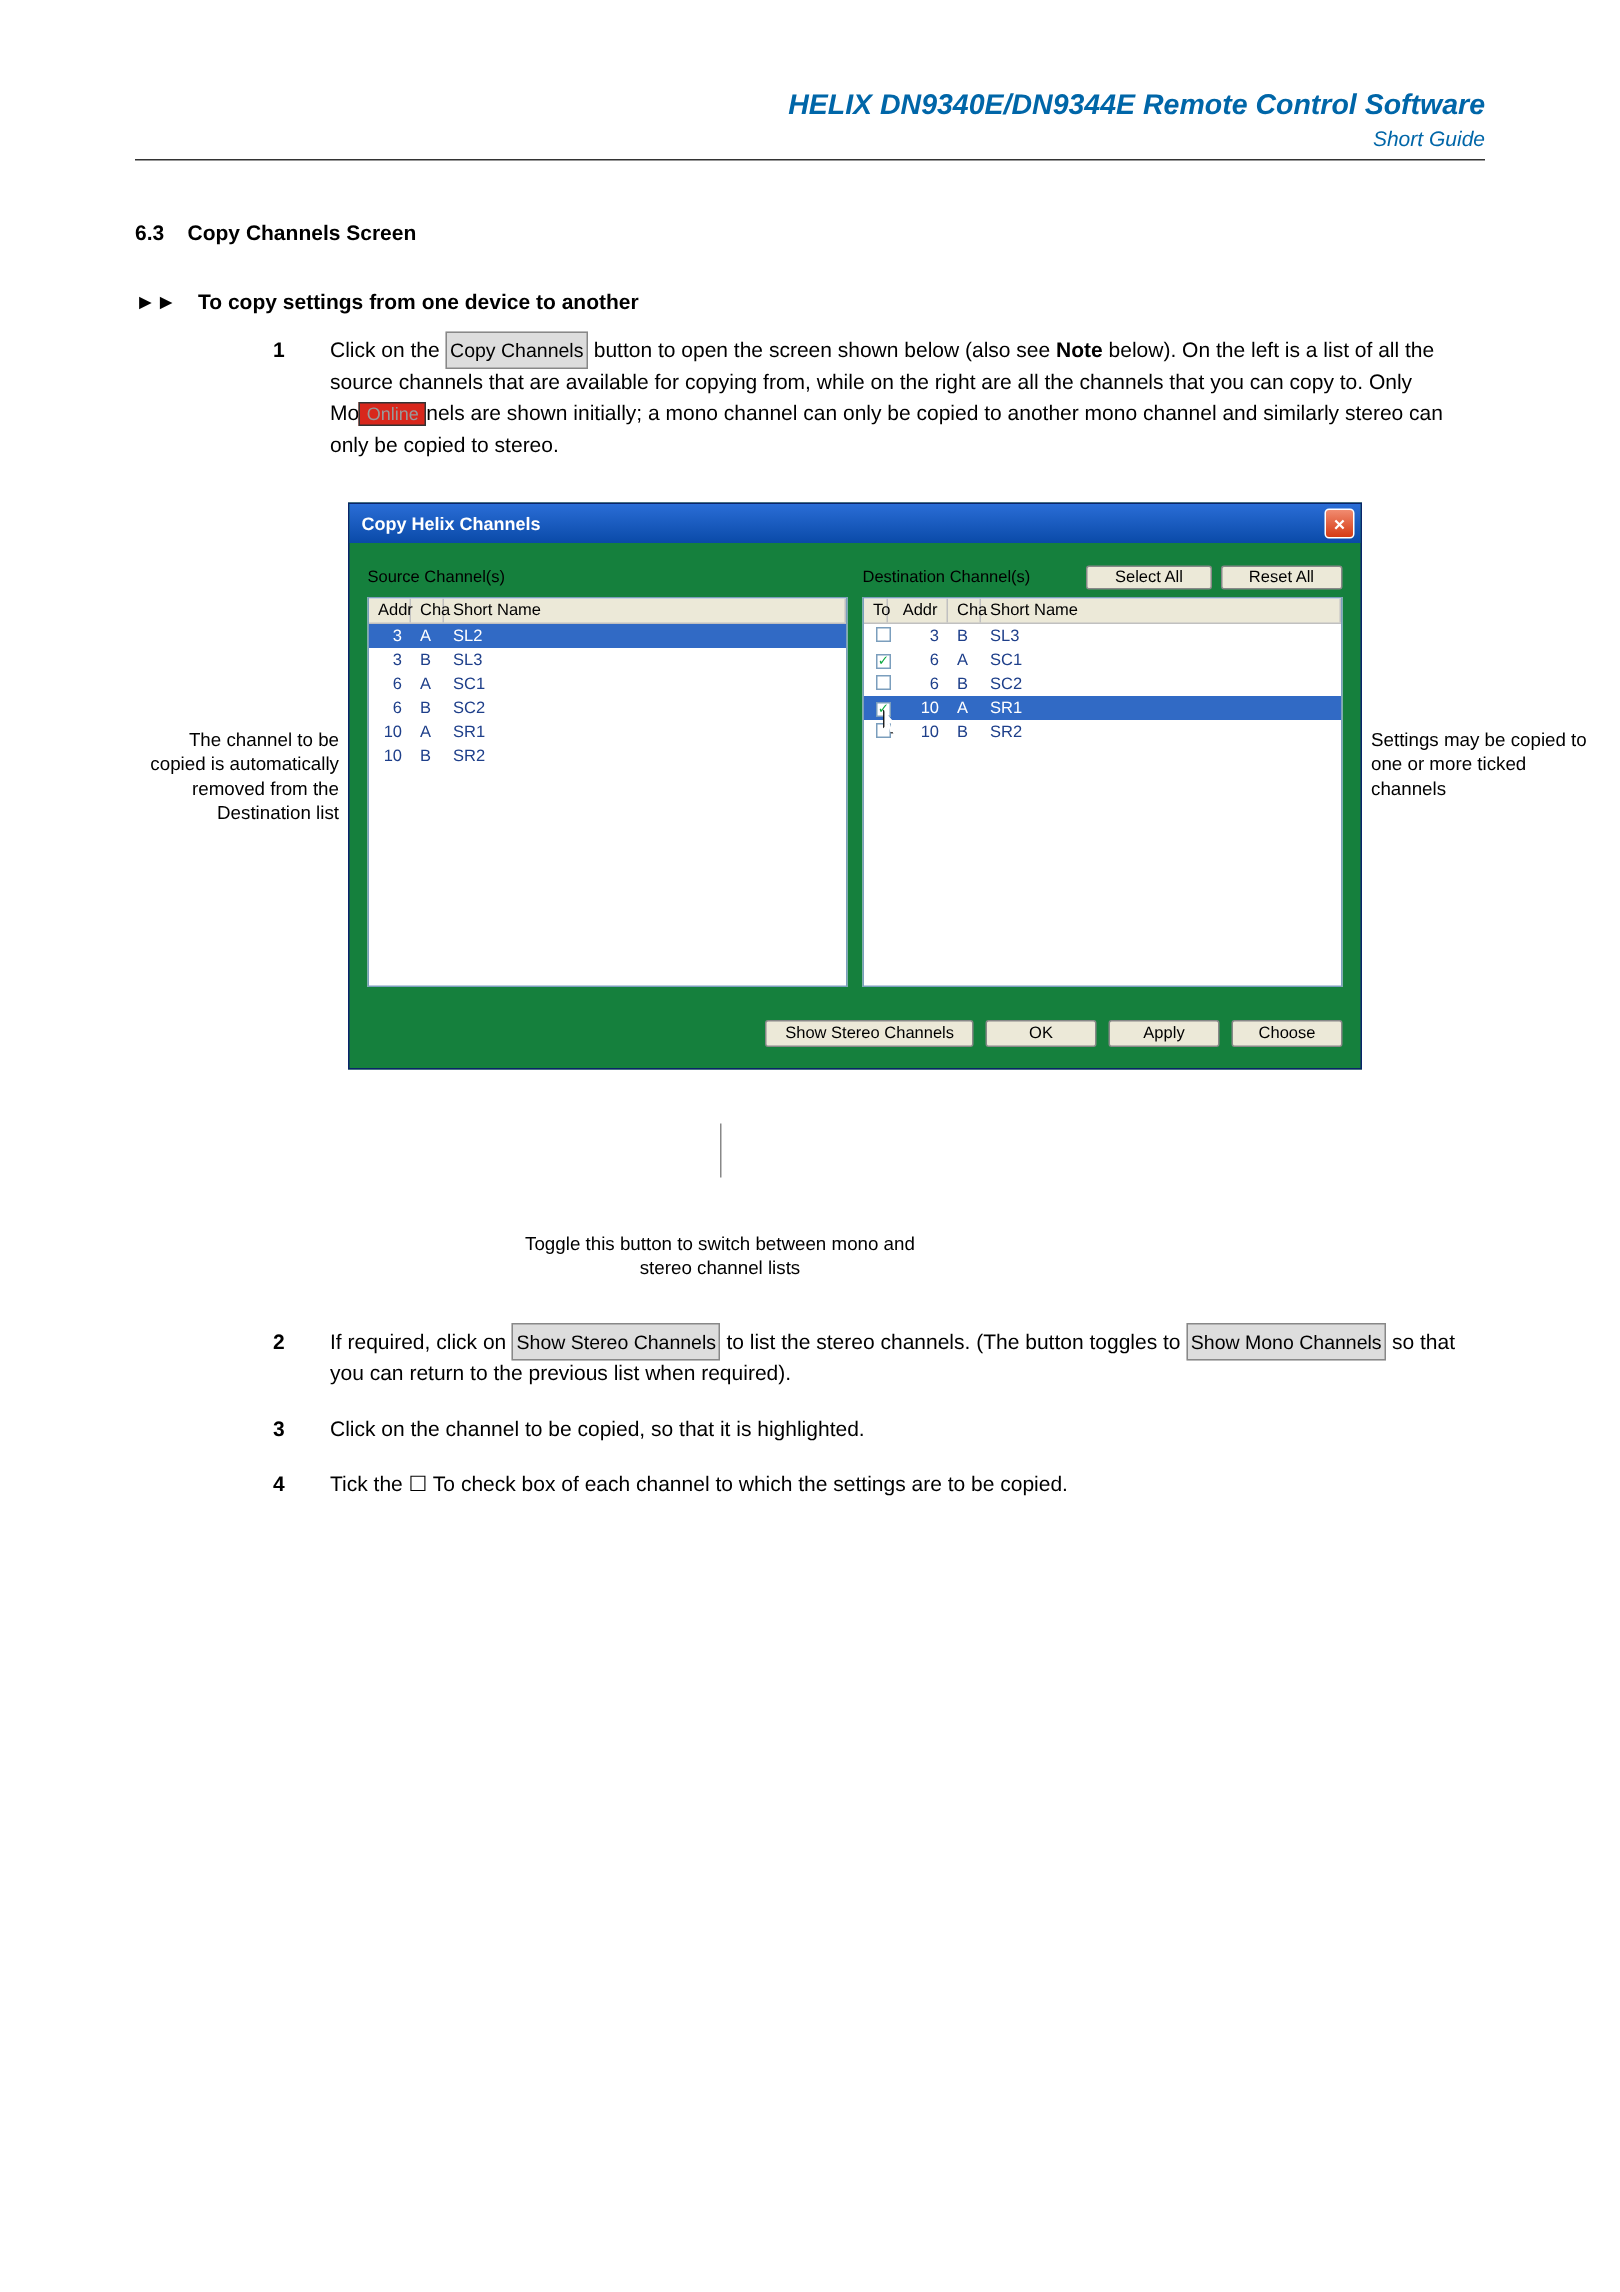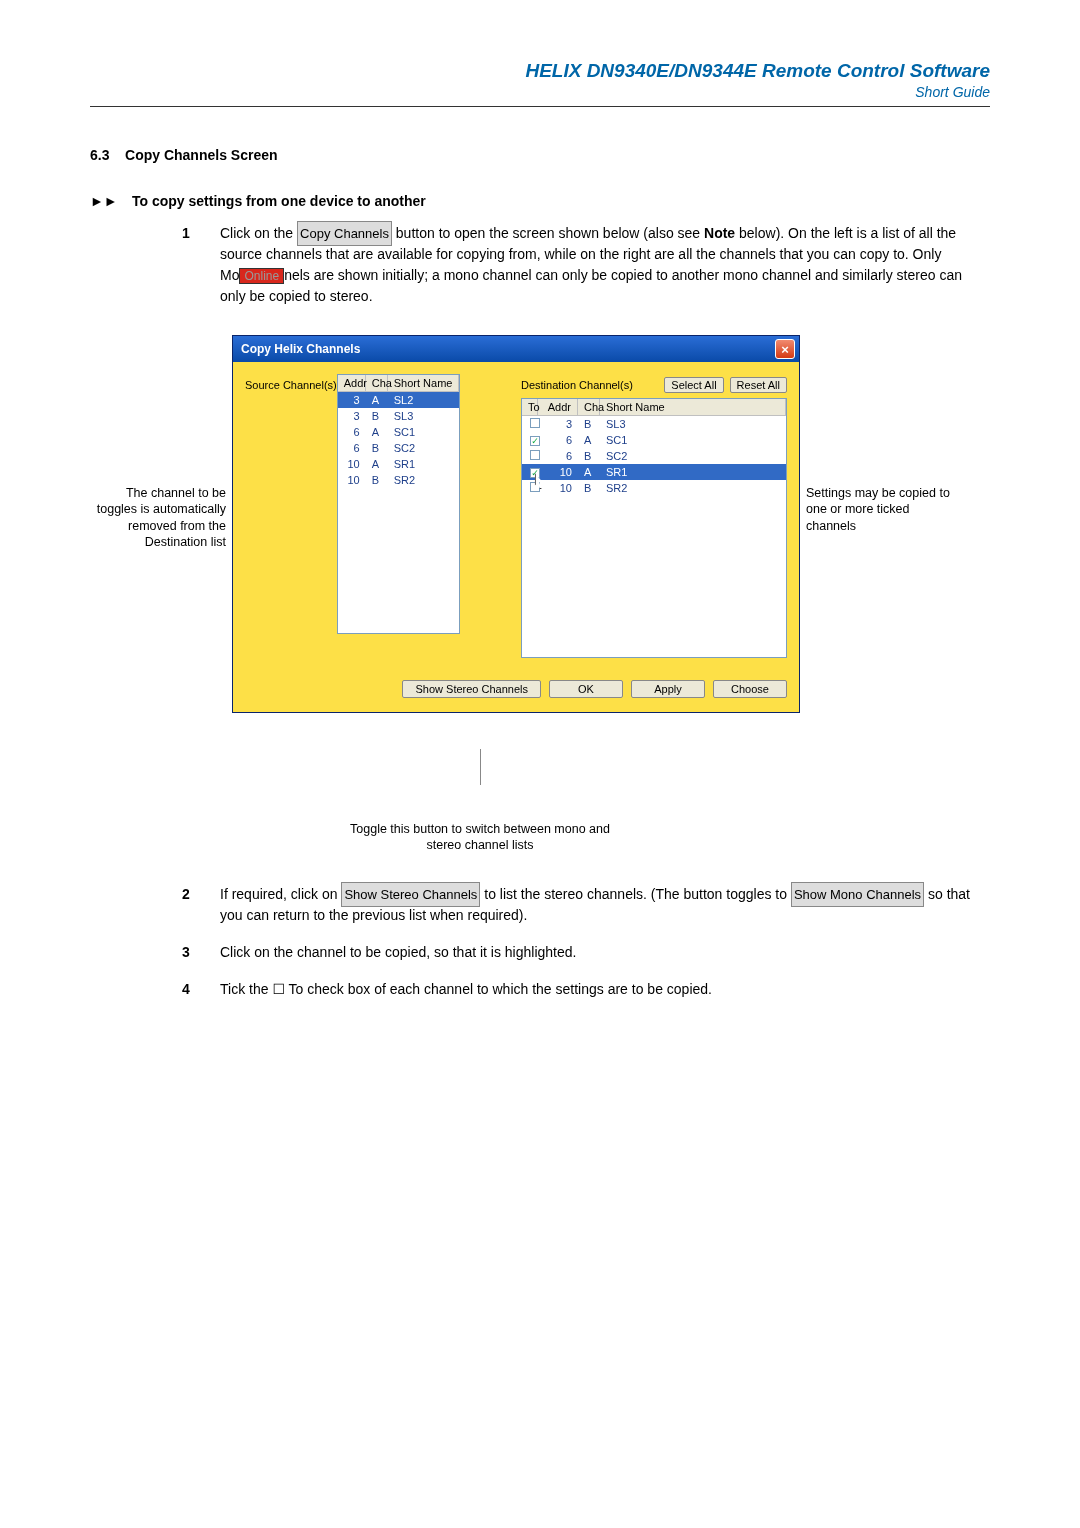--- a/index.html
+++ b/index.html
@@ -13,31 +13,31 @@
 .fast-forward { font-size: 14px; font-weight: bold; flex-shrink: 0; width: 24px; }
 .instruction-heading { font-weight: bold; font-size: 14px; }
 .step-row { display: flex; gap: 24px; margin-left: 92px; margin-bottom: 16px; font-size: 14px; line-height: 1.5; }
 .step-num { font-weight: bold; flex-shrink: 0; width: 14px; }
 .step-text { flex: 1; }
 .btn-label { background: #ddd; border: 1px solid #888; padding: 4px 2px; font-size: 13px; }
 .online-box { background: #d8271c; border: 1px solid #333; padding: 0 4px; font-size: 12px; color: #999; }
 .diagram-wrap { display: flex; align-items: flex-start; gap: 6px; margin: 28px 0 36px 0; }
 .annot-left { font-size: 12.5px; text-align: right; line-height: 1.3; width: 136px; padding-top: 150px; flex-shrink: 0; }
 .annot-right { font-size: 12.5px; line-height: 1.3; width: 146px; padding-top: 150px; flex-shrink: 0; }
-.dialog { width: 568px; border: 1px solid #0a246a; background: #fde047; font-family: Tahoma, Arial, sans-serif; font-size: 11px; flex-shrink: 0; }
+.dialog { width: 676px; border: 1px solid #0a246a; background: #15803d; font-family: Tahoma, Arial, sans-serif; font-size: 11px; flex-shrink: 0; }
 .titlebar { background: linear-gradient(to bottom, #2a6dd6, #0a4aa8); color: #fff; display: flex; justify-content: space-between; align-items: center; padding: 3px 4px 3px 8px; font-weight: bold; font-size: 12px; }
 .close-btn { width: 20px; height: 20px; background: linear-gradient(to bottom,#f18b70,#d53a14); border: 1px solid #fff; border-radius: 3px; color: #fff; display: flex; align-items: center; justify-content: center; font-weight: bold; font-size: 13px; }
 .dialog-body { padding: 12px; }
 .dialog-hint { margin-bottom: 12px; font-size: 11px; }
 .panels { display: flex; gap: 10px; }
-.panel-left { flex: 1; display: flex; flex-direction: row; }
+.panel-left { flex: 1; display: flex; flex-direction: column; }
 .panel-right { flex: 1; display: flex; flex-direction: column; }
 .panel-top { display: flex; align-items: center; gap: 6px; margin-bottom: 2px; height: 22px; }
 .panel-label { font-size: 11px; flex: 1; }
-.mini-btn { background: #ece9d8; border: 1px solid #888; border-radius: 2px; padding: 1px 6px; font-size: 11px; }
+.mini-btn { background: #ece9d8; border: 1px solid #888; border-radius: 2px; padding: 1px 18px; font-size: 11px; }
 .listbox { border: 1px solid #7b9ebd; background: #fff; height: 260px; overflow: hidden; }
 .listhead { background: #ece9d8; border-bottom: 1px solid #c0c0c0; display: flex; font-size: 11px; }
 .listhead .cell { border-right: 1px solid #c0c0c0; padding: 2px 6px; }
 .row { display: flex; align-items: center; font-size: 11px; color: #1e3f8a; padding: 0; height: 16px; }
 .row .cell { padding: 0 6px; }
 .row.selected { background: #316ac5; color: #fff; }
 .cb { width: 10px; height: 10px; border: 1px solid #7b9ebd; background: #fff; display: inline-block; margin-left: 2px; }
 .cb.ok { display:inline-flex; align-items:center; justify-content:center; color:#1a4; font-size:9px; line-height:1; }
 .caddr { width: 28px; text-align: right; }
 .ccha { width: 22px; }
@@ -76,21 +76,21 @@
   </div>
 
   <div class="step-row">
     <div class="step-num">1</div>
     <div class="step-text">
       <span>Click on the </span><span class="btn-label">Copy Channels</span><span> button to open the screen shown below (also see </span><b>Note</b><span> below). On the left is a list of all the source channels that are available for copying from, while on the right are all the channels that you can copy to.  Only Mo</span><span class="online-box">Online</span><span>nels are shown initially; a mono channel can only be copied to another mono channel and similarly stereo can only be copied to stereo.</span>
     </div>
   </div>
 
   <div class="diagram-wrap">
-    <div class="annot-left">The channel to be toggles is automatically removed from the Destination list</div>
+    <div class="annot-left">The channel to be copied is automatically removed from the Destination list</div>
 
     <div class="dialog">
       <div class="titlebar">
         <span>Copy Helix Channels</span>
         <span class="close-btn">×</span>
       </div>
       <div class="dialog-body">
         <div class="panels">
           <div class="panel-left">
             <div class="panel-top">

